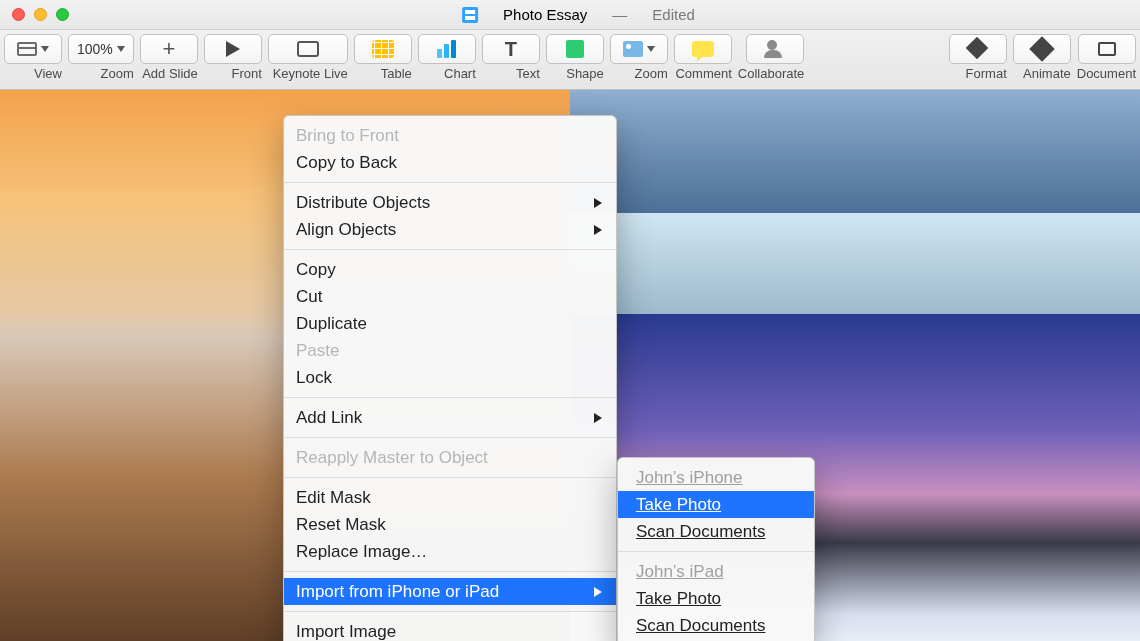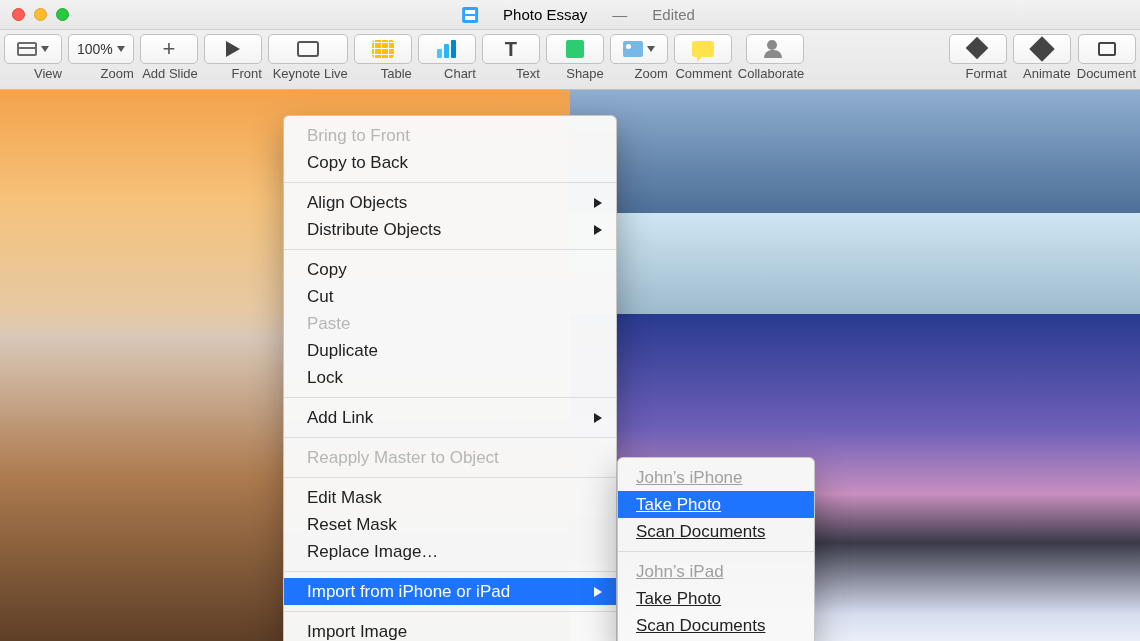--- a/index.html
+++ b/index.html
@@ -63,21 +63,21 @@
           grid-template-columns:1fr 1fr;grid-template-rows:224px 1fr;}
   .ph{position:relative;overflow:hidden;}
   .ph1{grid-row:1/3;background:linear-gradient(to bottom,#f4a24b 0%,#f6c27a 20%,#e6c9a4 40%,#d9c8b8 45%,#ad7b4f 70%,#5e3f27 100%);}
   .ph2{background:linear-gradient(to bottom,#8faed0 0%,#4d6f97 55%,#cfe7f3 55%,#9db9cc 100%);}
   .ph3{background:linear-gradient(to bottom,#293a90 0%,#6d5fb8 35%,#c88fbf 55%,#3a3a49 70%,#d8def0 92%,#e9eef8 100%);}
 
   
   .menu{position:absolute;left:283px;top:115px;width:334px;background:rgba(248,248,248,0.985);
         border:1px solid #c6c6c6;border-radius:6px;box-shadow:0 14px 34px rgba(0,0,0,.3);
         padding:6px 0;font-size:17px;color:#222;}
-  .menu-item{position:relative;height:27px;line-height:27px;padding:0 23px;white-space:nowrap;}
+  .menu-item{position:relative;height:27px;line-height:27px;padding:0 12px;white-space:nowrap;}
   .menu-item.disabled{color:#b6b6b6;}
   .menu-item.highlight{background:#1f74ff;color:#fff;}
   .menu-sep{height:1px;background:#dcdcdc;margin:6px 0;}
   .menu-item .arrow{position:absolute;right:14px;top:50%;transform:translateY(-50%);
                     width:0;height:0;border-top:5px solid transparent;border-bottom:5px solid transparent;border-left:8px solid #222;}
   .menu-item.highlight .arrow{border-left-color:#fff;}
 
   
   .submenu{position:absolute;left:617px;top:457px;width:198px;background:rgba(248,248,248,0.985);
            border:1px solid #c6c6c6;border-radius:6px;box-shadow:0 14px 34px rgba(0,0,0,.3);
@@ -223,32 +223,32 @@
   <div class="ph ph1"></div>
   <div class="ph ph2"></div>
   <div class="ph ph3"></div>
 </div>
 
 <div class="menu">
   <div class="menu-item disabled">Bring to Front</div>
   <div class="menu-item">Copy to Back</div>
   <div class="menu-sep"></div>
   <div class="menu-item">
+    <span>Distribute Objects</span>
+    <span class="arrow"></span>
+  </div>
+  <div class="menu-item">
     <span>Align Objects</span>
-    <span class="arrow"></span>
-  </div>
-  <div class="menu-item">
-    <span>Distribute Objects</span>
     <span class="arrow"></span>
   </div>
   <div class="menu-sep"></div>
   <div class="menu-item">Copy</div>
   <div class="menu-item">Cut</div>
+  <div class="menu-item">Duplicate</div>
   <div class="menu-item disabled">Paste</div>
-  <div class="menu-item">Duplicate</div>
   <div class="menu-item">Lock</div>
   <div class="menu-sep"></div>
   <div class="menu-item">
     <span>Add Link</span>
     <span class="arrow"></span>
   </div>
   <div class="menu-sep"></div>
   <div class="menu-item disabled">Reapply Master to Object</div>
   <div class="menu-sep"></div>
   <div class="menu-item">Edit Mask</div>

